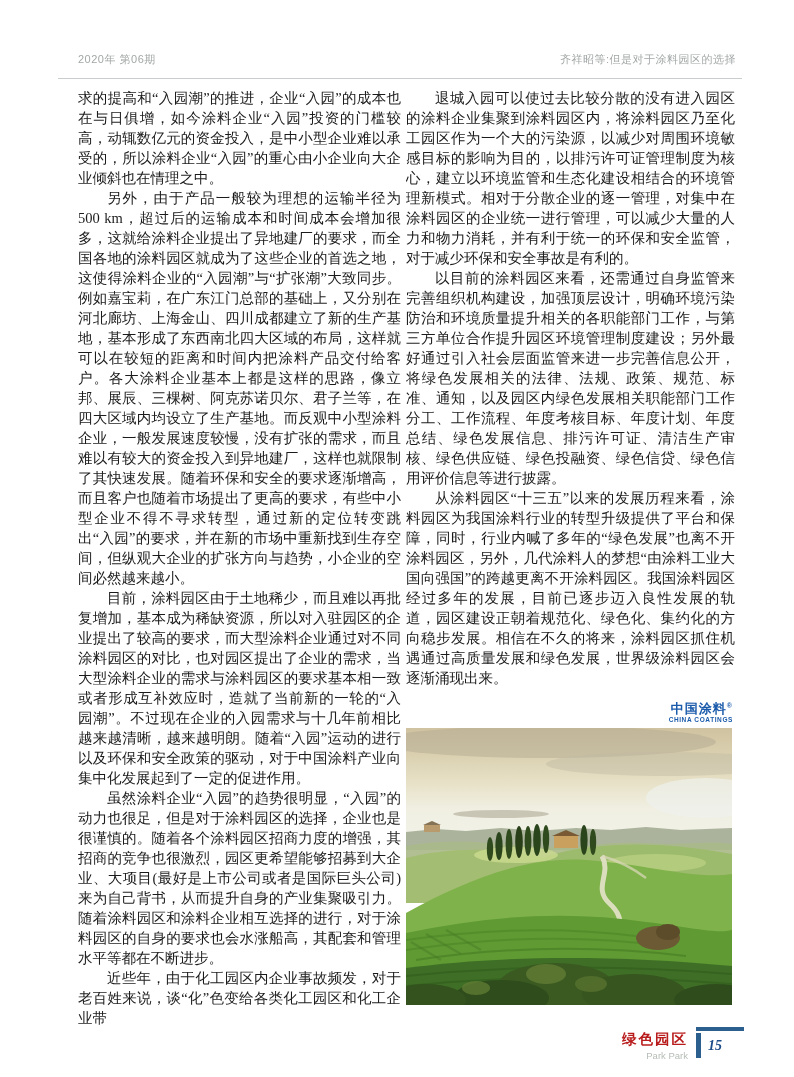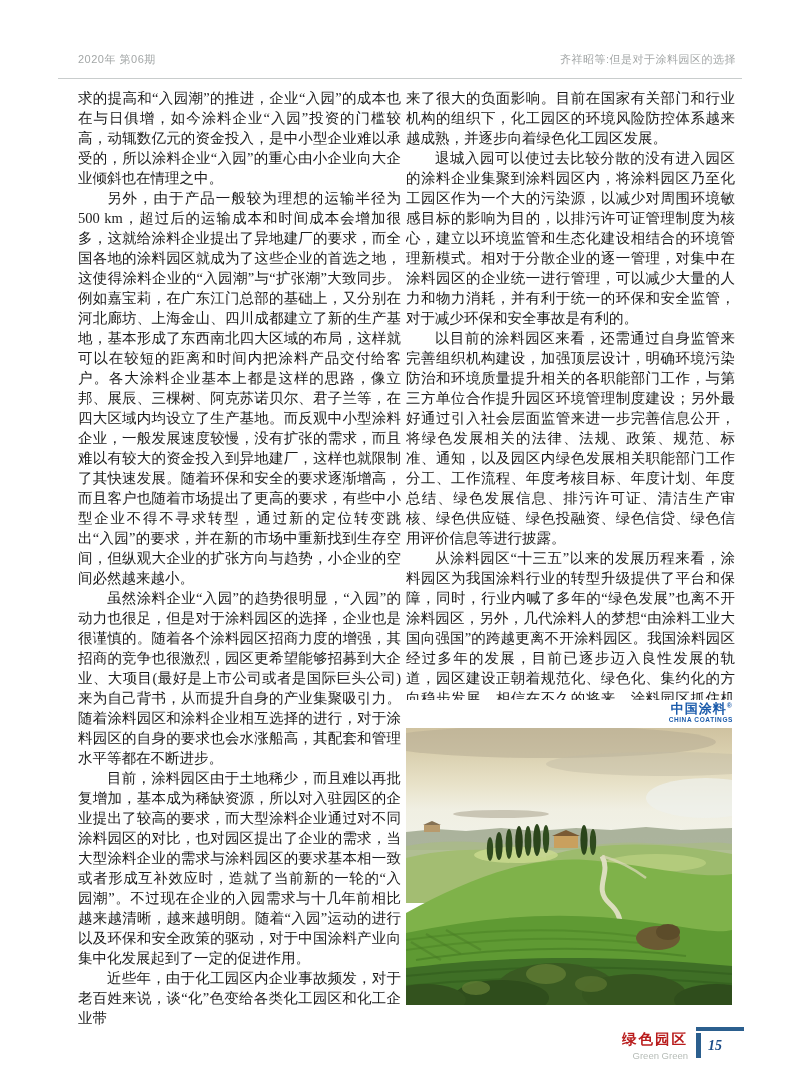--- a/index.html
+++ b/index.html
@@ -74,28 +74,27 @@
 
   <div class="header">
     <span>2020年 第06期</span>
     <span>齐祥昭等:但是对于涂料园区的选择</span>
   </div>
   <div class="header-rule"></div>
 
   <div class="col col-left">
     <p class="cont">求的提高和“入园潮”的推进，企业“入园”的成本也在与日俱增，如今涂料企业“入园”投资的门槛较高，动辄数亿元的资金投入，是中小型企业难以承受的，所以涂料企业“入园”的重心由小企业向大企业倾斜也在情理之中。</p>
     <p>另外，由于产品一般较为理想的运输半径为500 km，超过后的运输成本和时间成本会增加很多，这就给涂料企业提出了异地建厂的要求，而全国各地的涂料园区就成为了这些企业的首选之地，这使得涂料企业的“入园潮”与“扩张潮”大致同步。例如嘉宝莉，在广东江门总部的基础上，又分别在河北廊坊、上海金山、四川成都建立了新的生产基地，基本形成了东西南北四大区域的布局，这样就可以在较短的距离和时间内把涂料产品交付给客户。各大涂料企业基本上都是这样的思路，像立邦、展辰、三棵树、阿克苏诺贝尔、君子兰等，在四大区域内均设立了生产基地。而反观中小型涂料企业，一般发展速度较慢，没有扩张的需求，而且难以有较大的资金投入到异地建厂，这样也就限制了其快速发展。随着环保和安全的要求逐渐增高，而且客户也随着市场提出了更高的要求，有些中小型企业不得不寻求转型，通过新的定位转变跳出“入园”的要求，并在新的市场中重新找到生存空间，但纵观大企业的扩张方向与趋势，小企业的空间必然越来越小。</p>
+    <p>目前，涂料园区由于土地稀少，而且难以再批复增加，基本成为稀缺资源，所以对入驻园区的企业提出了较高的要求，而大型涂料企业通过对不同涂料园区的对比，也对园区提出了企业的需求，当大型涂料企业的需求与涂料园区的要求基本相一致或者形成互补效应时，造就了当前新的一轮的“入园潮”。不过现在企业的入园需求与十几年前相比越来越清晰，越来越明朗。随着“入园”运动的进行以及环保和安全政策的驱动，对于中国涂料产业向集中化发展起到了一定的促进作用。</p>
     <p>虽然涂料企业“入园”的趋势很明显，“入园”的动力也很足，但是对于涂料园区的选择，企业也是很谨慎的。随着各个涂料园区招商力度的增强，其招商的竞争也很激烈，园区更希望能够招募到大企业、大项目(最好是上市公司或者是国际巨头公司)来为自己背书，从而提升自身的产业集聚吸引力。随着涂料园区和涂料企业相互选择的进行，对于涂料园区的自身的要求也会水涨船高，其配套和管理水平等都在不断进步。</p>
-    <p>目前，涂料园区由于土地稀少，而且难以再批复增加，基本成为稀缺资源，所以对入驻园区的企业提出了较高的要求，而大型涂料企业通过对不同涂料园区的对比，也对园区提出了企业的需求，当大型涂料企业的需求与涂料园区的要求基本相一致或者形成互补效应时，造就了当前新的一轮的“入园潮”。不过现在企业的入园需求与十几年前相比越来越清晰，越来越明朗。随着“入园”运动的进行以及环保和安全政策的驱动，对于中国涂料产业向集中化发展起到了一定的促进作用。</p>
     <p>近些年，由于化工园区内企业事故频发，对于老百姓来说，谈“化”色变给各类化工园区和化工企业带</p>
   </div>
 
   <div class="col col-right">
     <div class="right-text">
-      <p class="cont">来了很大的负面影响。目前在国家有关部门和行业机构的组织下，化工园区的环境风险防控体系越来越成熟，并逐步向着绿色化工园区发展。</p>
       <p>退城入园可以使过去比较分散的没有进入园区的涂料企业集聚到涂料园区内，将涂料园区乃至化工园区作为一个大的污染源，以减少对周围环境敏感目标的影响为目的，以排污许可证管理制度为核心，建立以环境监管和生态化建设相结合的环境管理新模式。相对于分散企业的逐一管理，对集中在涂料园区的企业统一进行管理，可以减少大量的人力和物力消耗，并有利于统一的环保和安全监管，对于减少环保和安全事故是有利的。</p>
       <p>以目前的涂料园区来看，还需通过自身监管来完善组织机构建设，加强顶层设计，明确环境污染防治和环境质量提升相关的各职能部门工作，与第三方单位合作提升园区环境管理制度建设；另外最好通过引入社会层面监管来进一步完善信息公开，将绿色发展相关的法律、法规、政策、规范、标准、通知，以及园区内绿色发展相关职能部门工作分工、工作流程、年度考核目标、年度计划、年度总结、绿色发展信息、排污许可证、清洁生产审核、绿色供应链、绿色投融资、绿色信贷、绿色信用评价信息等进行披露。</p>
       <p>从涂料园区“十三五”以来的发展历程来看，涂料园区为我国涂料行业的转型升级提供了平台和保障，同时，行业内喊了多年的“绿色发展”也离不开涂料园区，另外，几代涂料人的梦想“由涂料工业大国向强国”的跨越更离不开涂料园区。我国涂料园区经过多年的发展，目前已逐步迈入良性发展的轨道，园区建设正朝着规范化、绿色化、集约化的方向稳步发展。相信在不久的将来，涂料园区抓住机遇通过高质量发展和绿色发展，世界级涂料园区会逐渐涌现出来。</p>
     </div>
 
     <div class="brand">
       <div class="brand-cn"><span>中国涂料</span><sup>®</sup></div>
       <div class="brand-en">CHINA COATINGS</div>
     </div>
 
@@ -167,21 +166,21 @@
         <ellipse cx="140" cy="246" rx="20" ry="10" fill="#5f7a33" opacity="0.85"></ellipse>
         <ellipse cx="185" cy="256" rx="16" ry="8" fill="#56712e" opacity="0.85"></ellipse>
         <ellipse cx="70" cy="260" rx="14" ry="7" fill="#5f7a33" opacity="0.8"></ellipse>
       </svg>
     </div>
   </div>
 
   <div class="footer">
     <div class="footer-journal">
       <div class="footer-cn">绿色园区</div>
-      <div class="footer-en">Green Green</div>
+      <div class="footer-en">Park Park</div>
     </div>
     <div class="page-badge">
       <div class="badge-body">
         <span class="badge-left-bar"></span>
         <span class="page-num">15</span>
       </div>
     </div>
   </div>
 
 </div>

